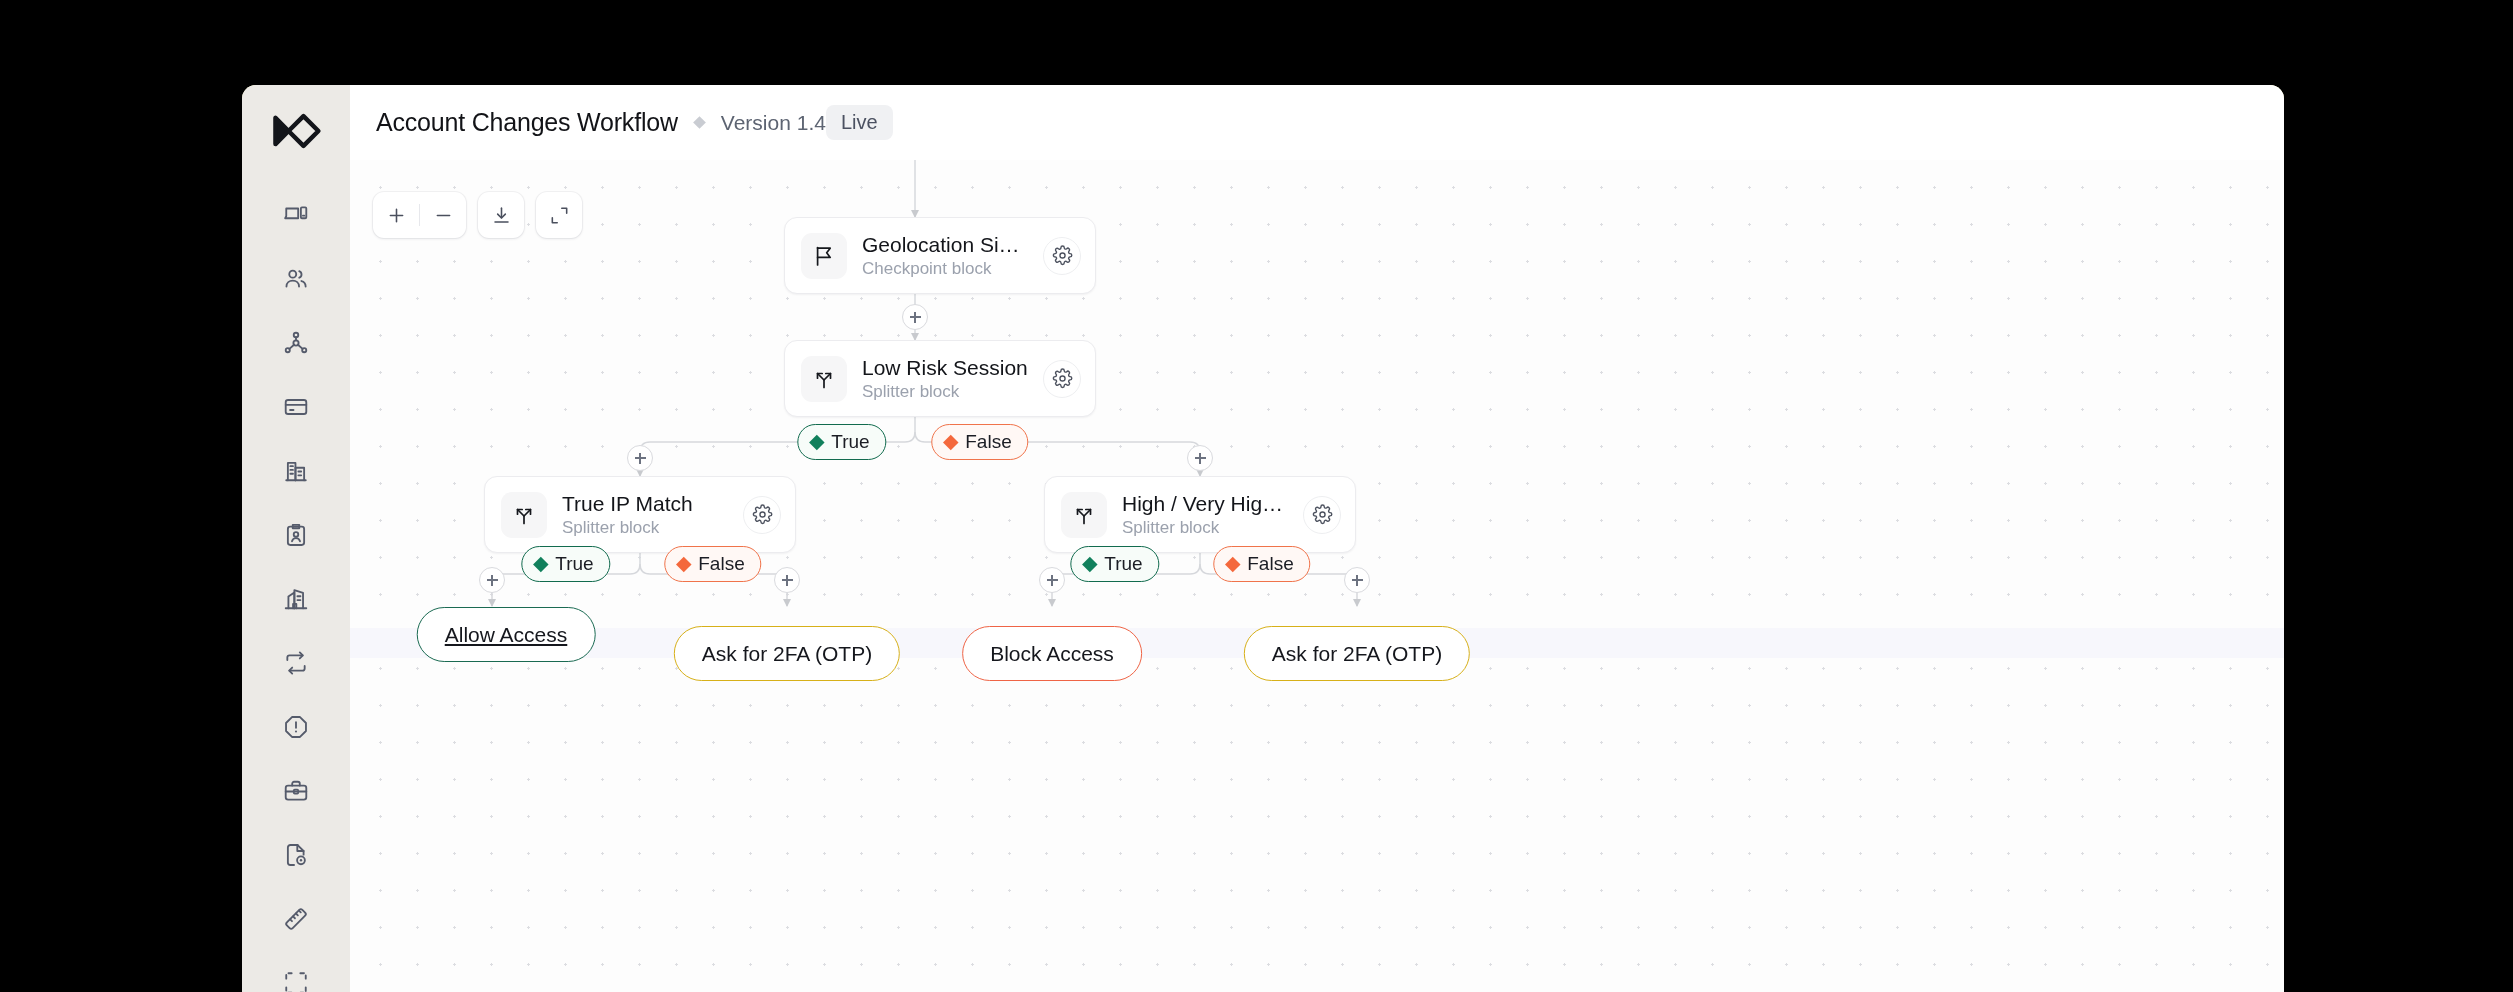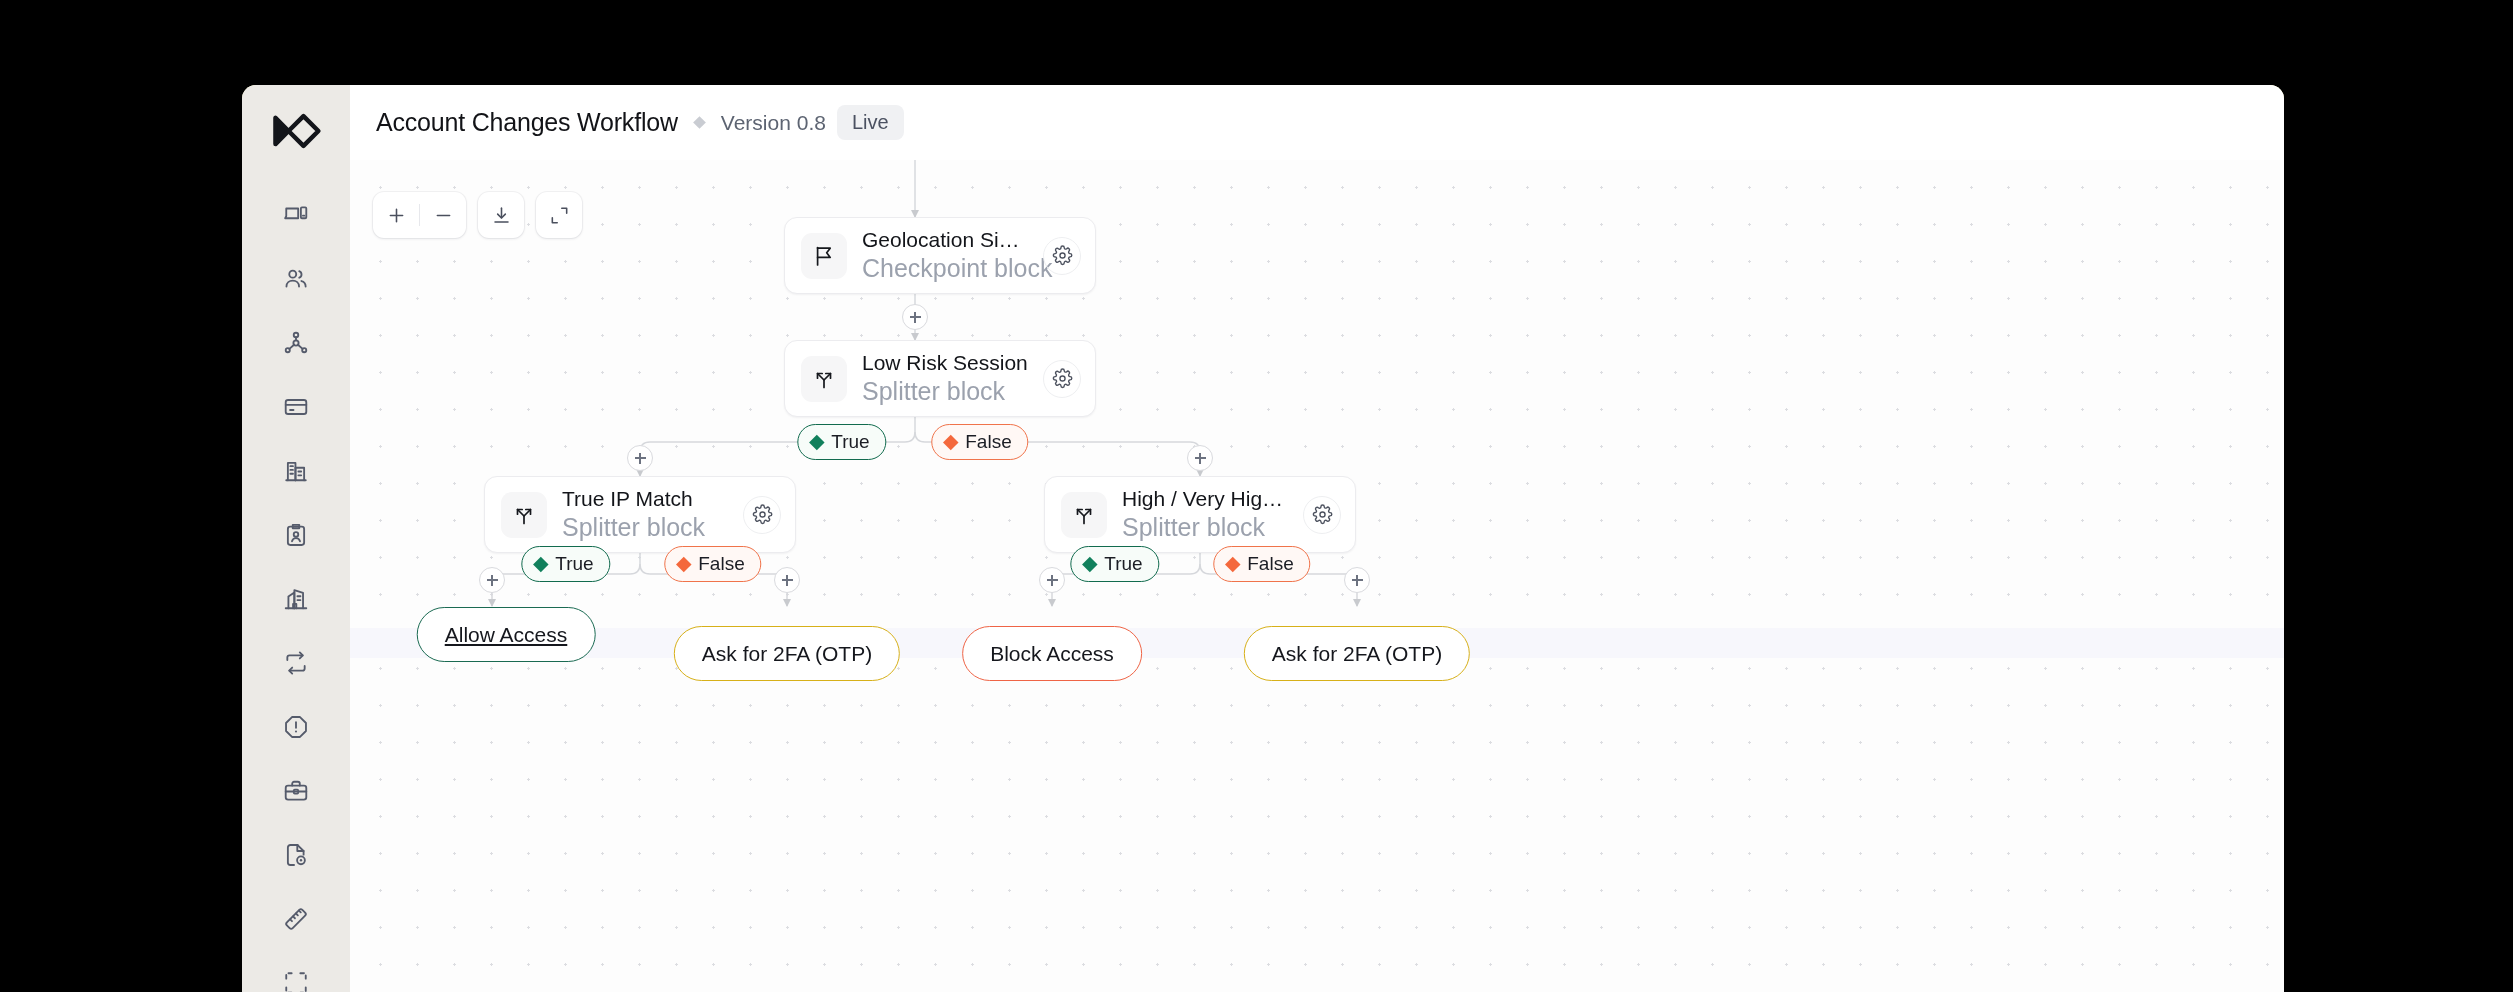--- a/index.html
+++ b/index.html
@@ -31,21 +31,21 @@
   .hdr {
     height:75px; flex:0 0 75px; background:#fff;
     display:flex; align-items:center; padding:0 28px 0 26px; gap:0;
     position:relative; z-index:5;
   }
   .hdr-title { font-size:25px; color:#121317; letter-spacing:-.2px; white-space:nowrap; }
   .hdr-diamond { width:9px; height:9px; background:#c9ccd2; transform:rotate(45deg);
                  margin:0 17px; flex:0 0 9px; }
   .hdr-ver { font-size:21px; color:#5d6472; white-space:nowrap; }
   .badge-live {
-    margin-left:11px; background:#f0f1f3; color:#4b5161; font-size:20px;
+    margin-left:0; background:#f0f1f3; color:#4b5161; font-size:20px;
     padding:7px 15px 8px; border-radius:8px; line-height:1; cursor:pointer;
   }
   .hdr-spacer { flex:1; }
   .hdr-actions { display:flex; align-items:center; gap:14px; }
   .btn {
     height:47px; border:1px solid #e4e6ea; border-radius:10px; background:#fff;
     display:flex; align-items:center; gap:11px; padding:0 19px;
     font-size:20px; color:#1b1d24; cursor:pointer; white-space:nowrap;
   }
   .btn svg { width:21px; height:21px; }
@@ -87,21 +87,21 @@
     box-shadow:0 1px 2px rgba(16,24,40,.05); cursor:pointer;
   }
   .node-ico {
     width:46px; height:46px; flex:0 0 46px; border-radius:11px; background:#f6f6f7;
     display:flex; align-items:center; justify-content:center; color:#16181d;
   }
   .node-ico svg { width:24px; height:24px; }
   .node-txt { flex:1; min-width:0; display:flex; flex-direction:column; gap:2px; }
   .node-title { font-size:21px; color:#13151a; line-height:1.15; white-space:nowrap;
                 overflow:hidden; text-overflow:ellipsis; }
-  .node-sub { font-size:25px; color:#9ba1ad; line-height:1.15; white-space:nowrap; }
+  .node-sub { font-size:17px; color:#9ba1ad; line-height:1.15; white-space:nowrap; }
   .node-gear {
     width:38px; height:38px; flex:0 0 38px; border-radius:50%; border:1px solid #eeeff1;
     display:flex; align-items:center; justify-content:center; color:#4d525f; cursor:pointer;
   }
   .node-gear svg { width:21px; height:21px; }
 
   .pill {
     position:absolute; height:36px; border-radius:18px; display:flex; align-items:center;
     gap:9px; padding:0 16px 0 13px; font-size:19px; background:#fff;
     transform:translate(-50%,-50%); cursor:pointer; white-space:nowrap;
@@ -244,21 +244,21 @@
                  M21 16v3.2a1.8 1.8 0 0 1-1.8 1.8H16M8 21H4.8A1.8 1.8 0 0 1 3 19.2V16"></path>
       </svg>
     </div>
   </nav>
 
   <div class="main">
 
     <header class="hdr">
       <div class="hdr-title">Account Changes Workflow</div>
       <div class="hdr-diamond"></div>
-      <div class="hdr-ver">Version 0.8</div>
+      <div class="hdr-ver">Version 1.4</div>
       <div class="badge-live">Live</div>
 
       <div class="hdr-spacer"></div>
 
     </header>
 
     <section class="canvas">
 
       <div class="band"></div>
 

